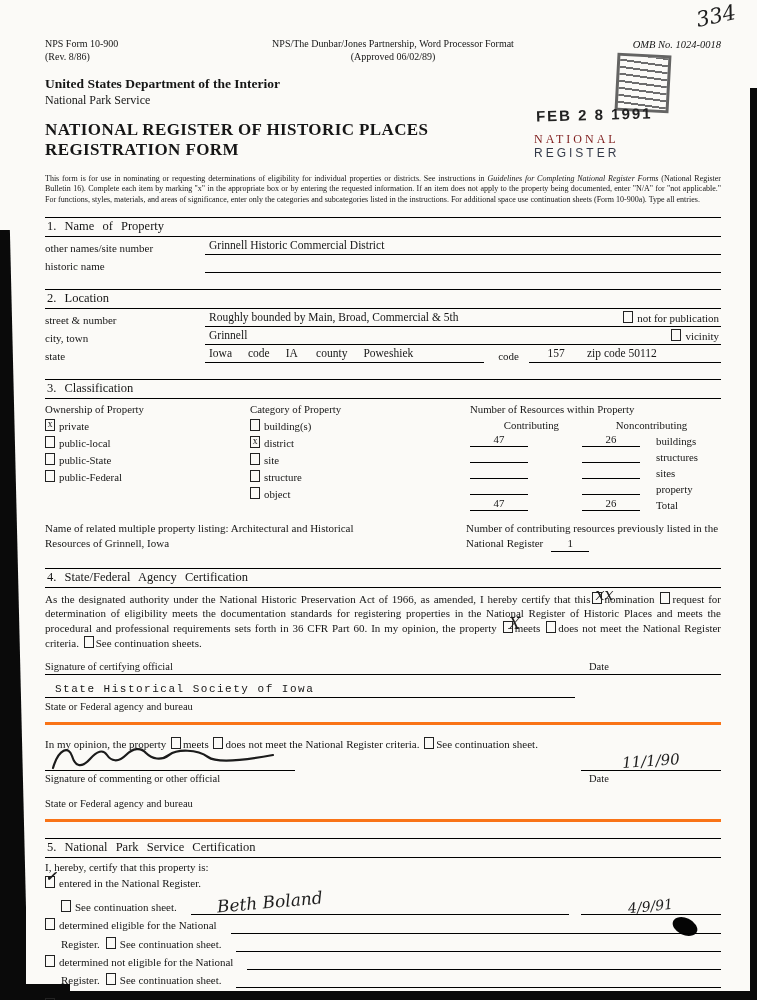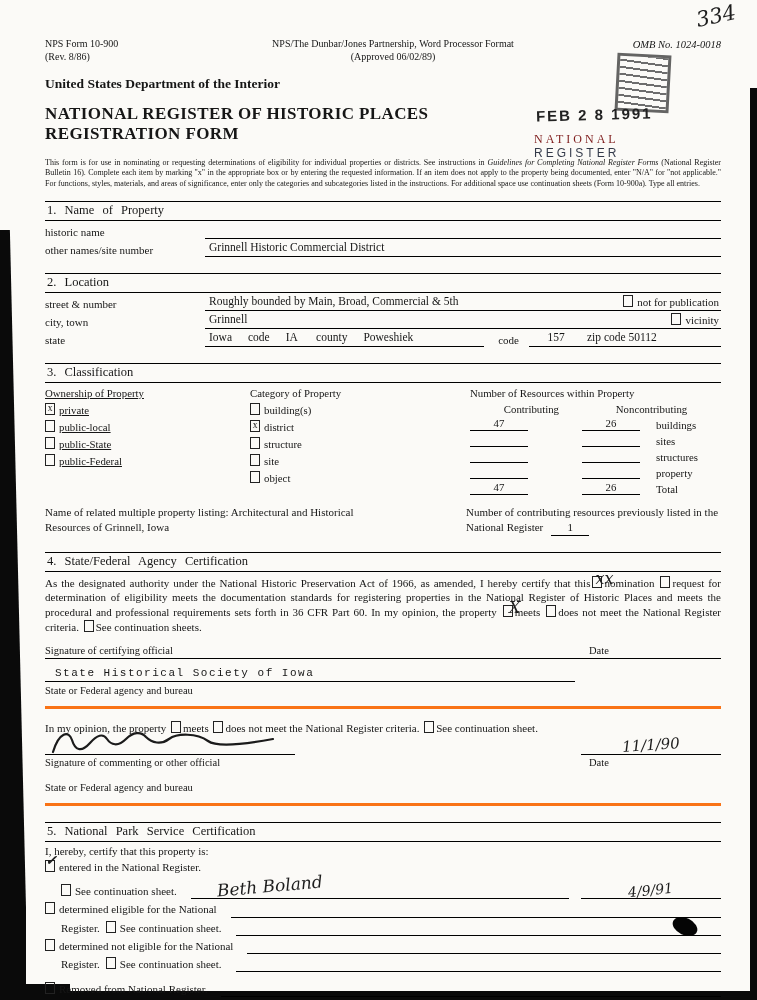--- a/index.html
+++ b/index.html
@@ -59,21 +59,21 @@
   
   .cb{display:inline-block;position:relative;width:8px;height:10px;border:1px solid #222;
       vertical-align:-1px;margin-right:4px;text-align:center;}
   .cb .mk{position:absolute;left:0;top:-1px;width:100%;font-size:9.5px;line-height:10px;}
   .para .cb,.opinion .cb{margin:0 2px;}
   .cb.hwx .mk{font-size:16px;top:-3px;left:-1px;width:24px;}
   .cb.hwc .mk{font-size:14px;top:-6px;left:-2px;width:14px;font-weight:bold;}
 
   
   .s3cols{display:flex;margin-top:4px;font-size:10.8px;}
-  .s3c1{width:205px;flex:none;text-decoration:underline;} .s3c2{width:220px;flex:none;} .s3c3{flex:1;}
+  .s3c1{width:205px;flex:none;} .s3c2{width:220px;flex:none;} .s3c3{flex:1;}
   .s3title{margin-bottom:4px;}
   .cbrow{margin-top:2.5px;line-height:1.25;}
   .reshead{display:flex;margin-bottom:3px;justify-content:center;}
   .reshead span:first-child{width:112px;flex:none;}
   .resrow{display:flex;align-items:flex-end;margin-top:3px;}
   .rescell{width:58px;flex:none;border-bottom:1px solid #000;text-align:center;min-height:12px;line-height:1.1;}
   .resgap1{width:54px;flex:none;} .resgap2{width:16px;flex:none;}
   .s3bottom{display:flex;margin-top:10px;font-size:11px;line-height:1.35;}
   .related{width:330px;flex:none;}
   .prevlist{width:255px;margin-left:auto;}
@@ -131,37 +131,38 @@
         <div>(Rev. 8/86)</div>
       </div>
       <div class="hdr-center">
         <div>NPS/The Dunbar/Jones Partnership, Word Processor Format</div>
         <div>(Approved 06/02/89)</div>
       </div>
       <div class="hdr-right">OMB No. 1024-0018</div>
     </div>
 
     <div class="dept">United States Department of the Interior</div>
+    <div class="bureau">National Park Service</div>
 
     <div class="title">
       <div>NATIONAL REGISTER OF HISTORIC PLACES</div>
       <div>REGISTRATION FORM</div>
     </div>
 
     <p class="intro"><span>This form is for use in nominating or requesting determinations of eligibility for individual properties or districts.  See instructions in</span> <span class="it">Guidelines for Completing National Register Forms</span> <span>(National Register Bulletin 16).  Complete each item by marking "x" in the appropriate box or by entering the requested information.  If an item does not apply to the property being documented, enter "N/A" for "not applicable."  For functions, styles, materials, and areas of significance, enter only the categories and subcategories listed in the instructions.  For additional space use continuation sheets (Form 10-900a).  Type all entries.</span></p>
 
     <section class="s1">
       <h2 class="sechead">1.  Name of Property</h2>
       <div class="frow">
+        <span class="flabel">other names/site number</span>
+        <span class="fline grow val">Grinnell Historic Commercial District</span>
+      </div>
+      <div class="frow">
         <span class="flabel">historic name</span>
         <span class="fline grow val"></span>
-      </div>
-      <div class="frow">
-        <span class="flabel">other names/site number</span>
-        <span class="fline grow val">Grinnell Historic Commercial District</span>
       </div>
     </section>
 
     <section class="gap">
       <h2 class="sechead">2.  Location</h2>
       <div class="frow">
         <span class="flabel">street &amp; number</span>
         <span class="fline grow val">Roughly bounded by Main, Broad, Commercial &amp; 5th</span>
         <span class="fr-right"><span class="cb"><span class="mk"></span></span><span>not for publication</span></span>
       </div>
@@ -186,50 +187,50 @@
           <div class="s3title">Ownership of Property</div>
           <div class="cbrow"><span class="cb"><span class="mk">x</span></span><span>private</span></div>
           <div class="cbrow"><span class="cb"><span class="mk"></span></span><span>public-local</span></div>
           <div class="cbrow"><span class="cb"><span class="mk"></span></span><span>public-State</span></div>
           <div class="cbrow"><span class="cb"><span class="mk"></span></span><span>public-Federal</span></div>
         </div>
         <div class="s3c2">
           <div class="s3title">Category of Property</div>
           <div class="cbrow"><span class="cb"><span class="mk"></span></span><span>building(s)</span></div>
           <div class="cbrow"><span class="cb"><span class="mk">x</span></span><span>district</span></div>
+          <div class="cbrow"><span class="cb"><span class="mk"></span></span><span>site</span></div>
           <div class="cbrow"><span class="cb"><span class="mk"></span></span><span>structure</span></div>
-          <div class="cbrow"><span class="cb"><span class="mk"></span></span><span>site</span></div>
           <div class="cbrow"><span class="cb"><span class="mk"></span></span><span>object</span></div>
         </div>
         <div class="s3c3">
           <div class="s3title">Number of Resources within Property</div>
           <div class="reshead">
             <span>Contributing</span>
             <span>Noncontributing</span>
           </div>
           <div class="resrow">
               <span class="rescell">47</span>
               <span class="resgap1"></span>
               <span class="rescell">26</span>
               <span class="resgap2"></span>
               <span>buildings</span>
             </div>
           <div class="resrow">
               <span class="rescell"></span>
               <span class="resgap1"></span>
               <span class="rescell"></span>
               <span class="resgap2"></span>
+              <span>structures</span>
+            </div>
+          <div class="resrow">
+              <span class="rescell"></span>
+              <span class="resgap1"></span>
+              <span class="rescell"></span>
+              <span class="resgap2"></span>
               <span>sites</span>
-            </div>
-          <div class="resrow">
-              <span class="rescell"></span>
-              <span class="resgap1"></span>
-              <span class="rescell"></span>
-              <span class="resgap2"></span>
-              <span>structures</span>
             </div>
           <div class="resrow">
               <span class="rescell"></span>
               <span class="resgap1"></span>
               <span class="rescell"></span>
               <span class="resgap2"></span>
               <span>property</span>
             </div>
           <div class="resrow">
               <span class="rescell">47</span>

